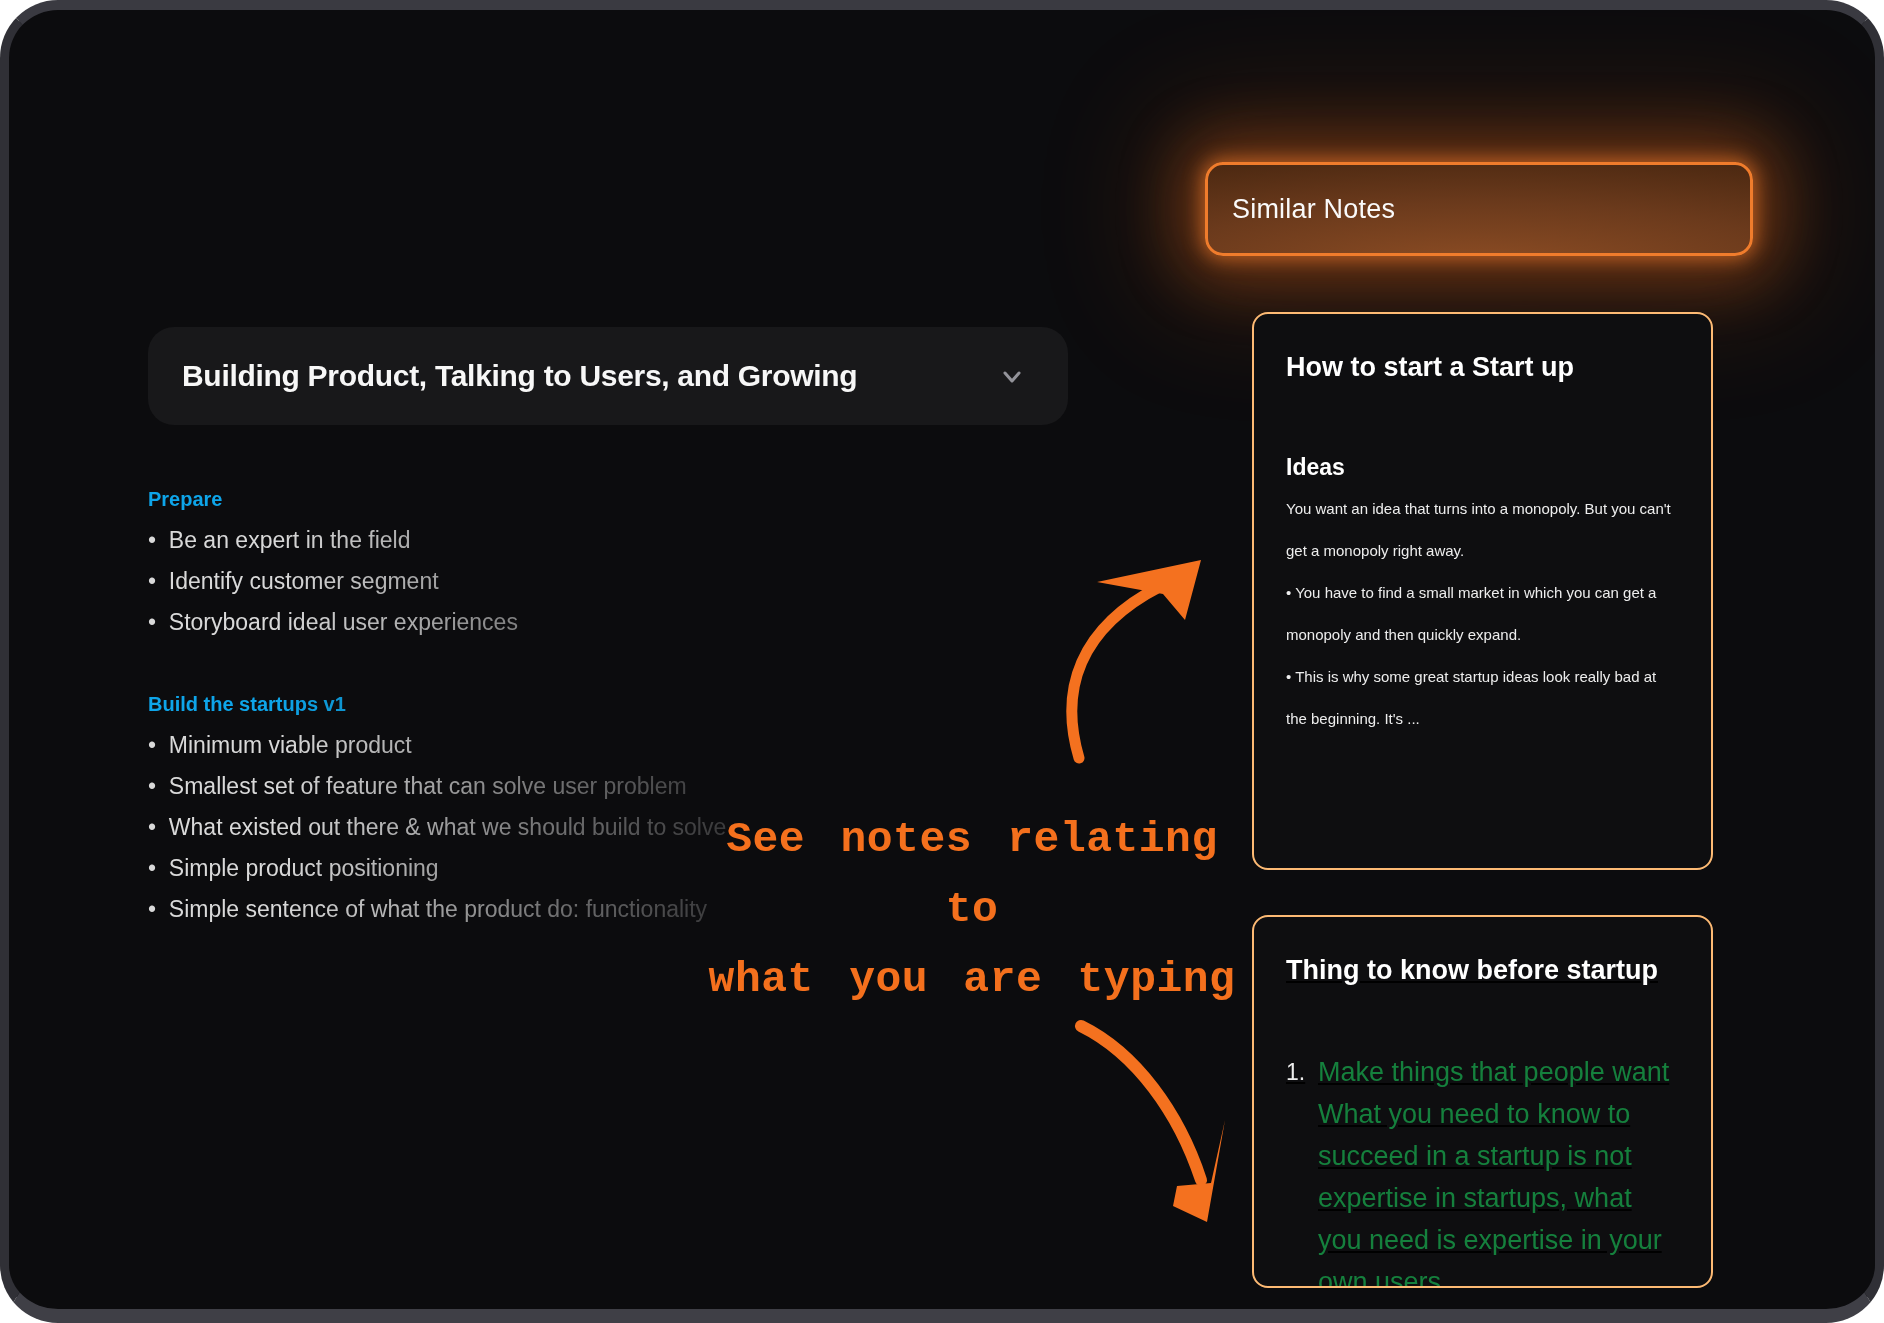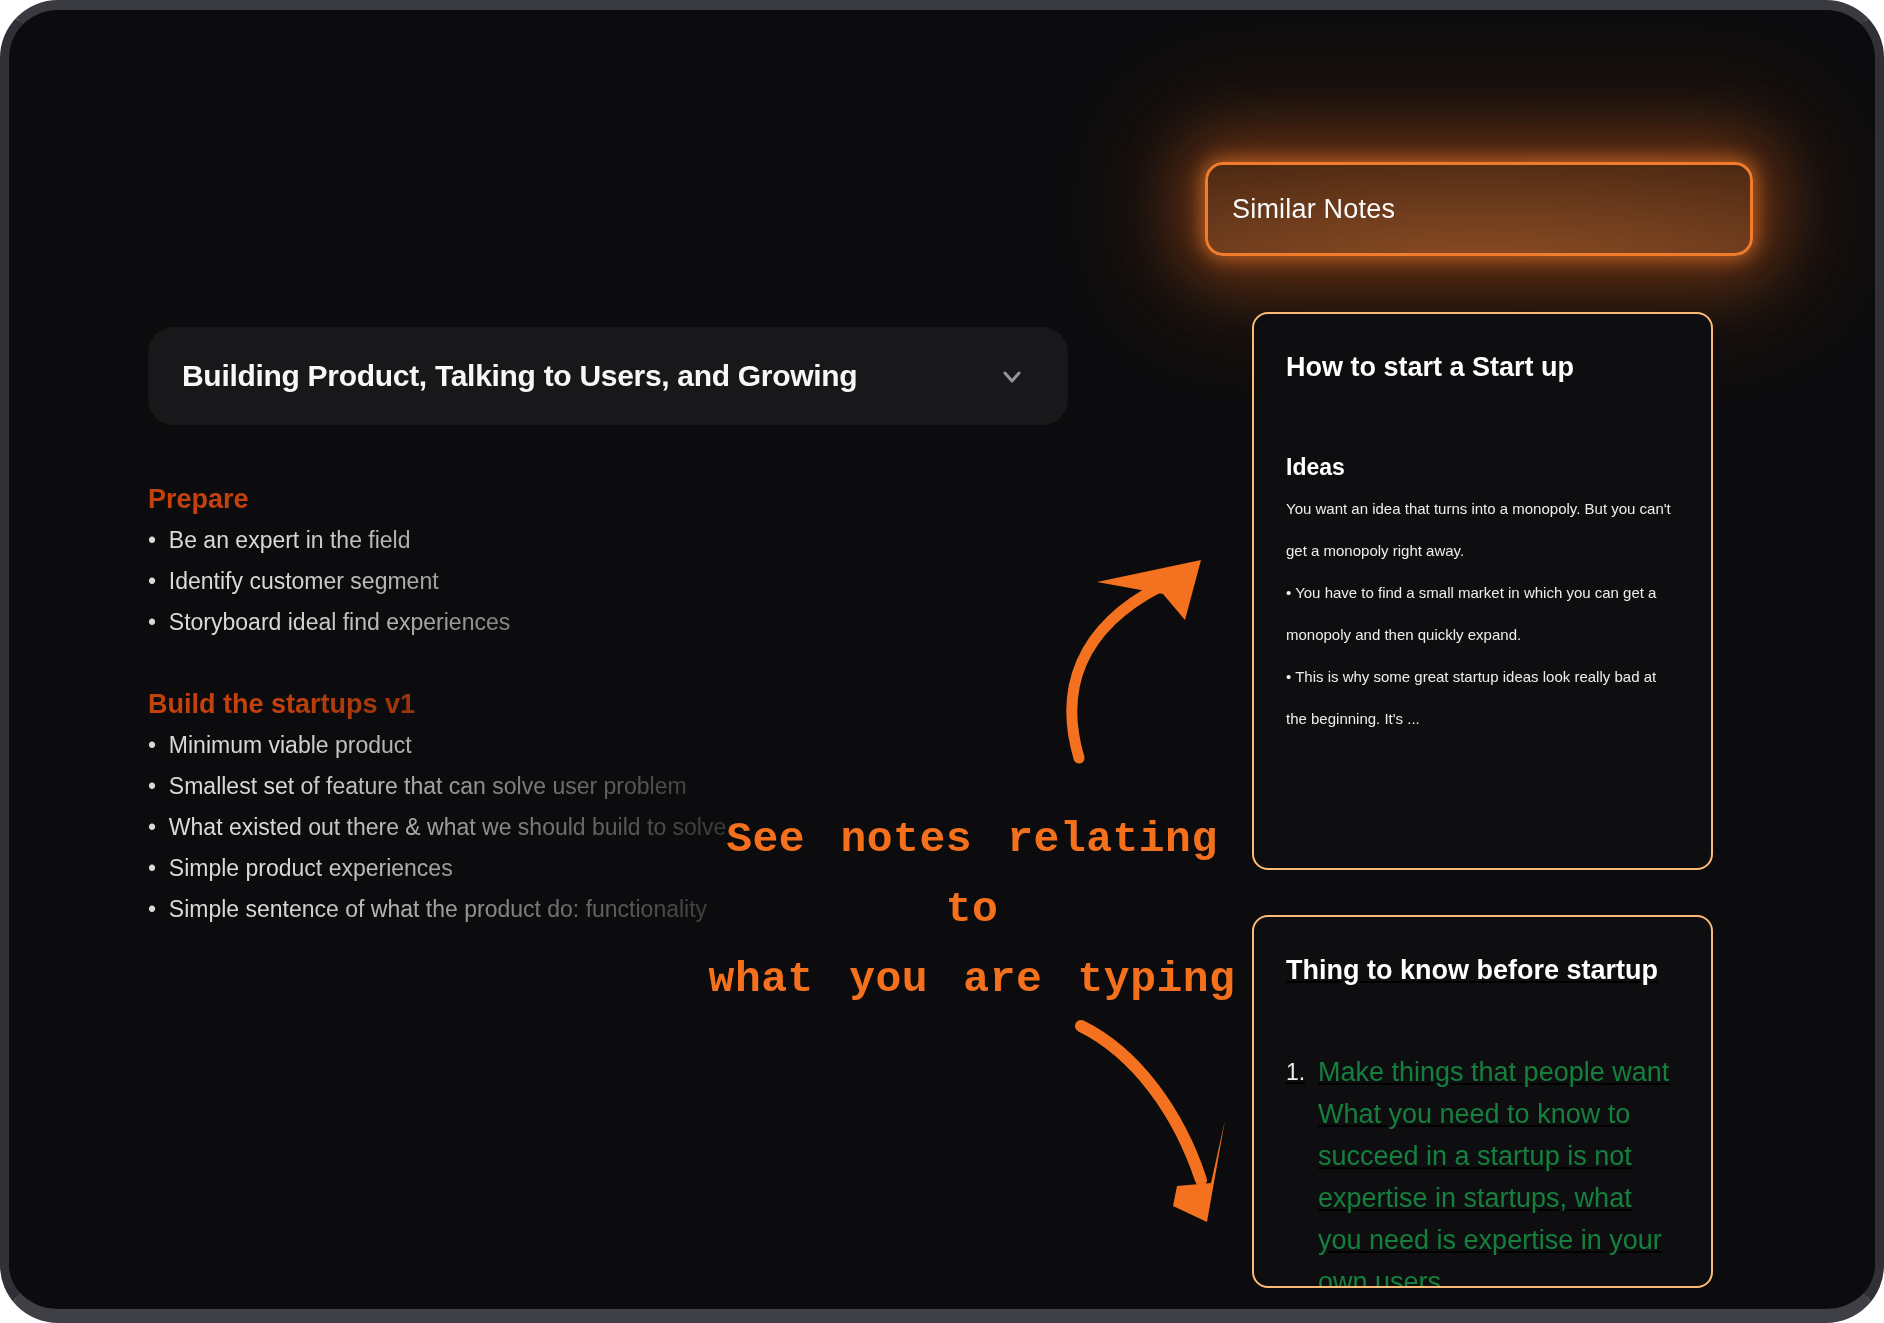--- a/index.html
+++ b/index.html
@@ -23,21 +23,21 @@
   
   .editor-body{position:absolute;left:139px;top:469px;width:820px;
                font-size:23px;line-height:41px;color:#d9d9d9;
                -webkit-mask-image:linear-gradient(to right,rgba(0,0,0,1) 0px,rgba(0,0,0,1) 130px,
                  rgba(0,0,0,.8) 250px,rgba(0,0,0,.52) 390px,rgba(0,0,0,.28) 530px,
                  rgba(0,0,0,.13) 660px,rgba(0,0,0,.05) 820px);
                mask-image:linear-gradient(to right,rgba(0,0,0,1) 0px,rgba(0,0,0,1) 130px,
                  rgba(0,0,0,.8) 250px,rgba(0,0,0,.52) 390px,rgba(0,0,0,.28) 530px,
                  rgba(0,0,0,.13) 660px,rgba(0,0,0,.05) 820px);}
   .editor-body .line{white-space:nowrap;}
-  .editor-body .heading{font-weight:700;color:#c2410c;font-size:27px;}
+  .editor-body .heading{font-weight:700;color:#0ea5e9;font-size:20px;}
   .editor-body .bullet::before{content:"\2022\00a0\00a0";}
   .editor-body .spacer{height:41px;}
 
   
   .similar-btn{position:absolute;left:1196px;top:152px;width:548px;height:94px;
                box-sizing:border-box;border-radius:18px;border:3px solid #f07c2c;
                background:radial-gradient(150% 180% at 50% 115%,#8d4d24 0%,#6b3a1c 40%,#46250f 78%,#371c0b 100%);
                box-shadow:0 0 18px 3px rgba(244,124,44,.60),
                           0 0 60px 24px rgba(238,110,32,.34),
                           0 0 120px 55px rgba(228,98,24,.16);
@@ -75,27 +75,27 @@
       <svg width="32" height="32" viewBox="0 0 32 32">
         <polyline points="9,13 16,21 23,13" fill="none" stroke="#93939a" stroke-width="3" stroke-linecap="round" stroke-linejoin="round"></polyline>
       </svg>
     </span>
   </div>
 
   <div class="editor-body">
     <div class="line heading">Prepare</div>
     <div class="line bullet">Be an expert in the field</div>
     <div class="line bullet">Identify customer segment</div>
-    <div class="line bullet">Storyboard ideal find experiences</div>
+    <div class="line bullet">Storyboard ideal user experiences</div>
     <div class="line spacer"></div>
     <div class="line heading">Build the startups v1</div>
     <div class="line bullet">Minimum viable product</div>
     <div class="line bullet">Smallest set of feature that can solve user problem</div>
     <div class="line bullet">What existed out there &amp; what we should build to solve</div>
-    <div class="line bullet">Simple product experiences</div>
+    <div class="line bullet">Simple product positioning</div>
     <div class="line bullet">Simple sentence of what the product do: functionality</div>
   </div>
 
   <div class="similar-btn">
     <span class="lbl">Similar Notes</span>
   </div>
 
   <div class="card card-1">
     <div class="card-title">How to start a Start up</div>
     <div class="section-heading">Ideas</div>

